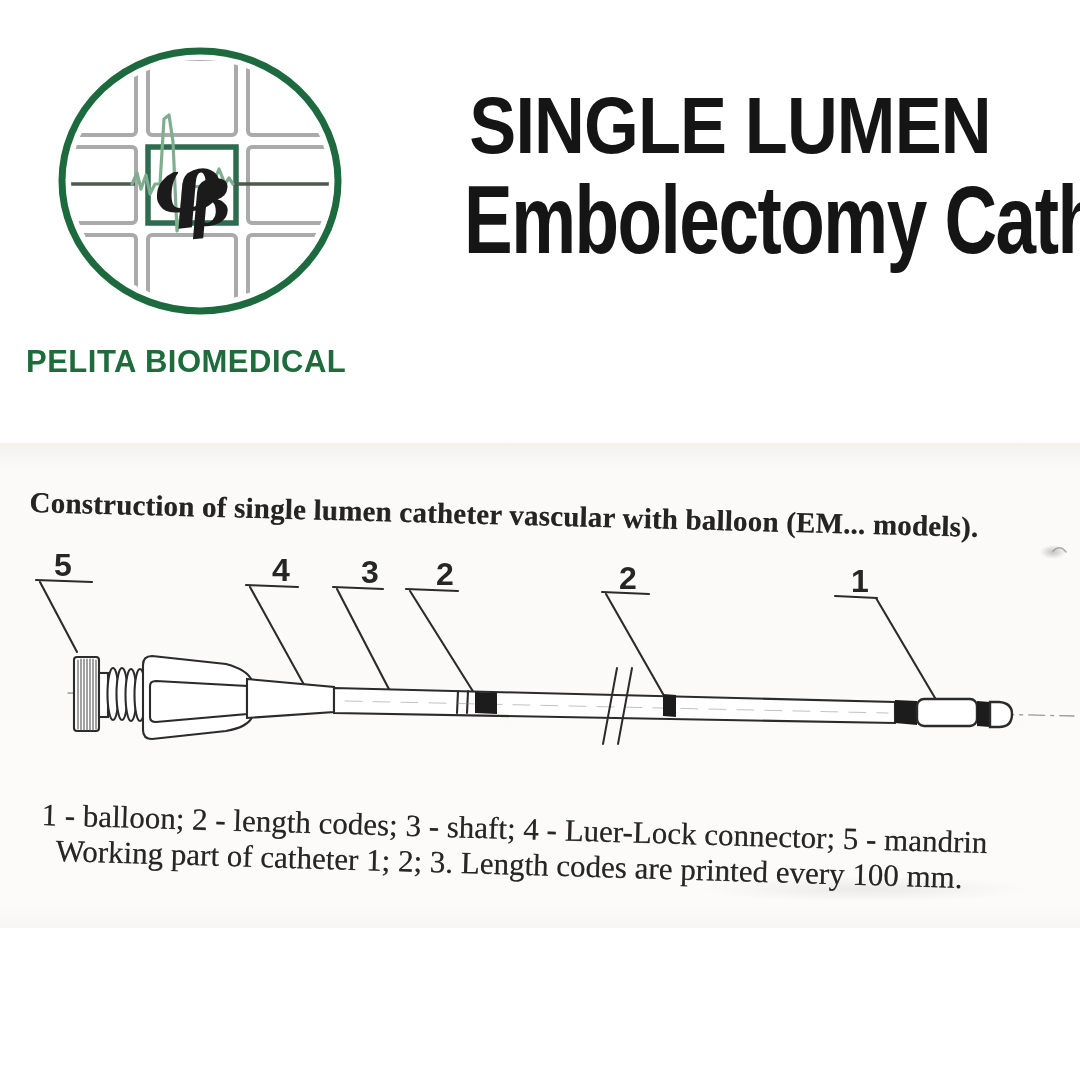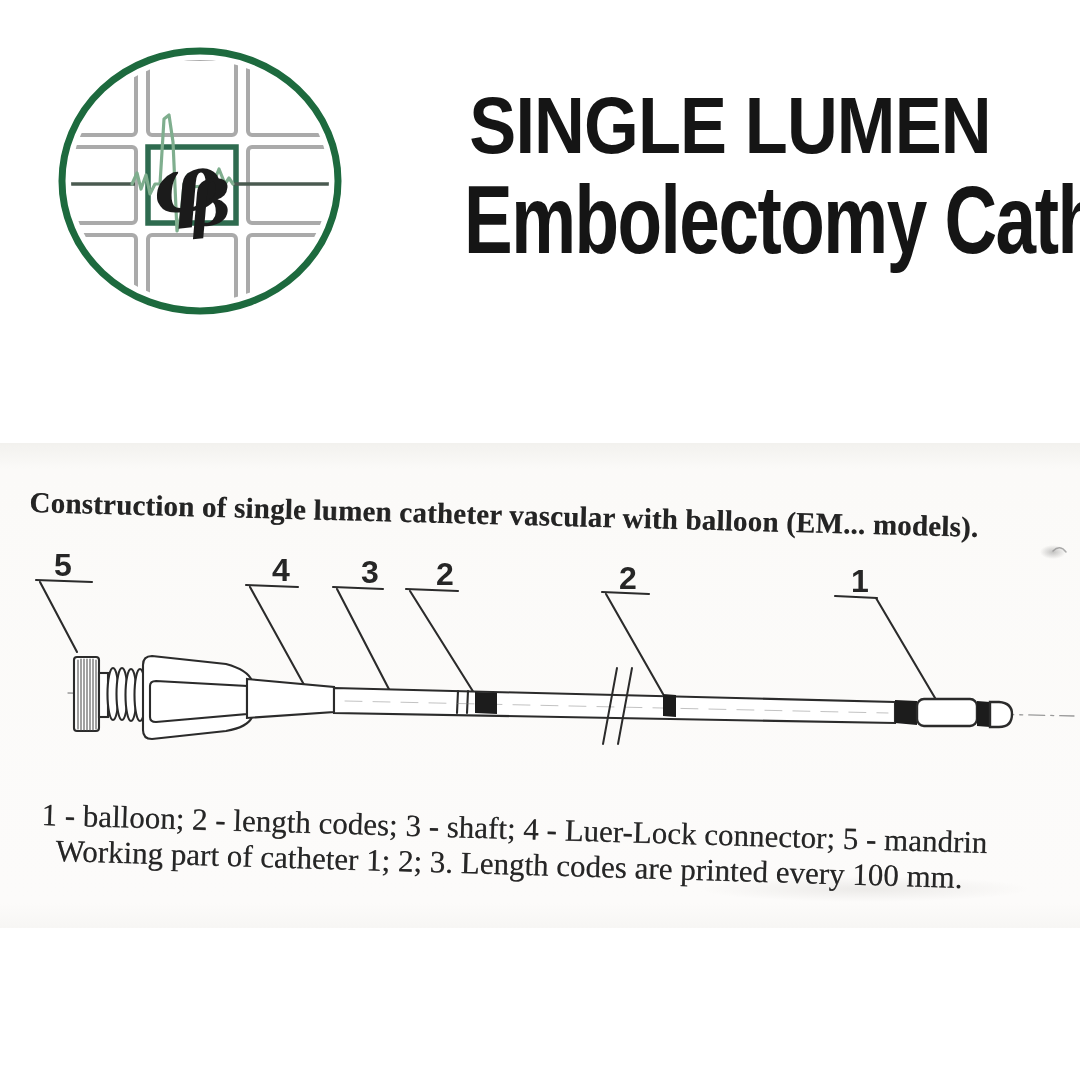--- a/index.html
+++ b/index.html
@@ -71,20 +71,21 @@
       </g>
       <polyline points="77,139 82,128 86,144 91,130 95,149 100,139 105,139 109,74 114,70 118,97 122,186 126,171 129,139 133,130 137,142 148,141 158,139 164,124 170,139 174,133 178,139" fill="none" stroke-width="3.2" stroke-linejoin="round" stroke-linecap="round" stroke="#7fae8e"></polyline>
     </g>
     <ellipse cx="145" cy="136" rx="138" ry="130" fill="none" stroke-width="7" stroke="#1d6a3e"></ellipse>
     <g transform="rotate(-6 135 140)">
       <text class="monogram" x="96" y="166" font-size="78">φ</text>
       <text class="monogram" x="134" y="182" font-size="60">β</text>
     </g>
   </svg>
 
+  <div class="brand-name">PELITA BIOMEDICAL</div>
 
   <div class="title-block">
     <div class="title-line1">SINGLE LUMEN</div>
     <div class="title-line2">Embolectomy Catheter</div>
   </div>
 
   <div class="scan">
     <div class="scan-bg"></div>
     <div class="noise-a"></div>
     <div class="noise-b"></div>

